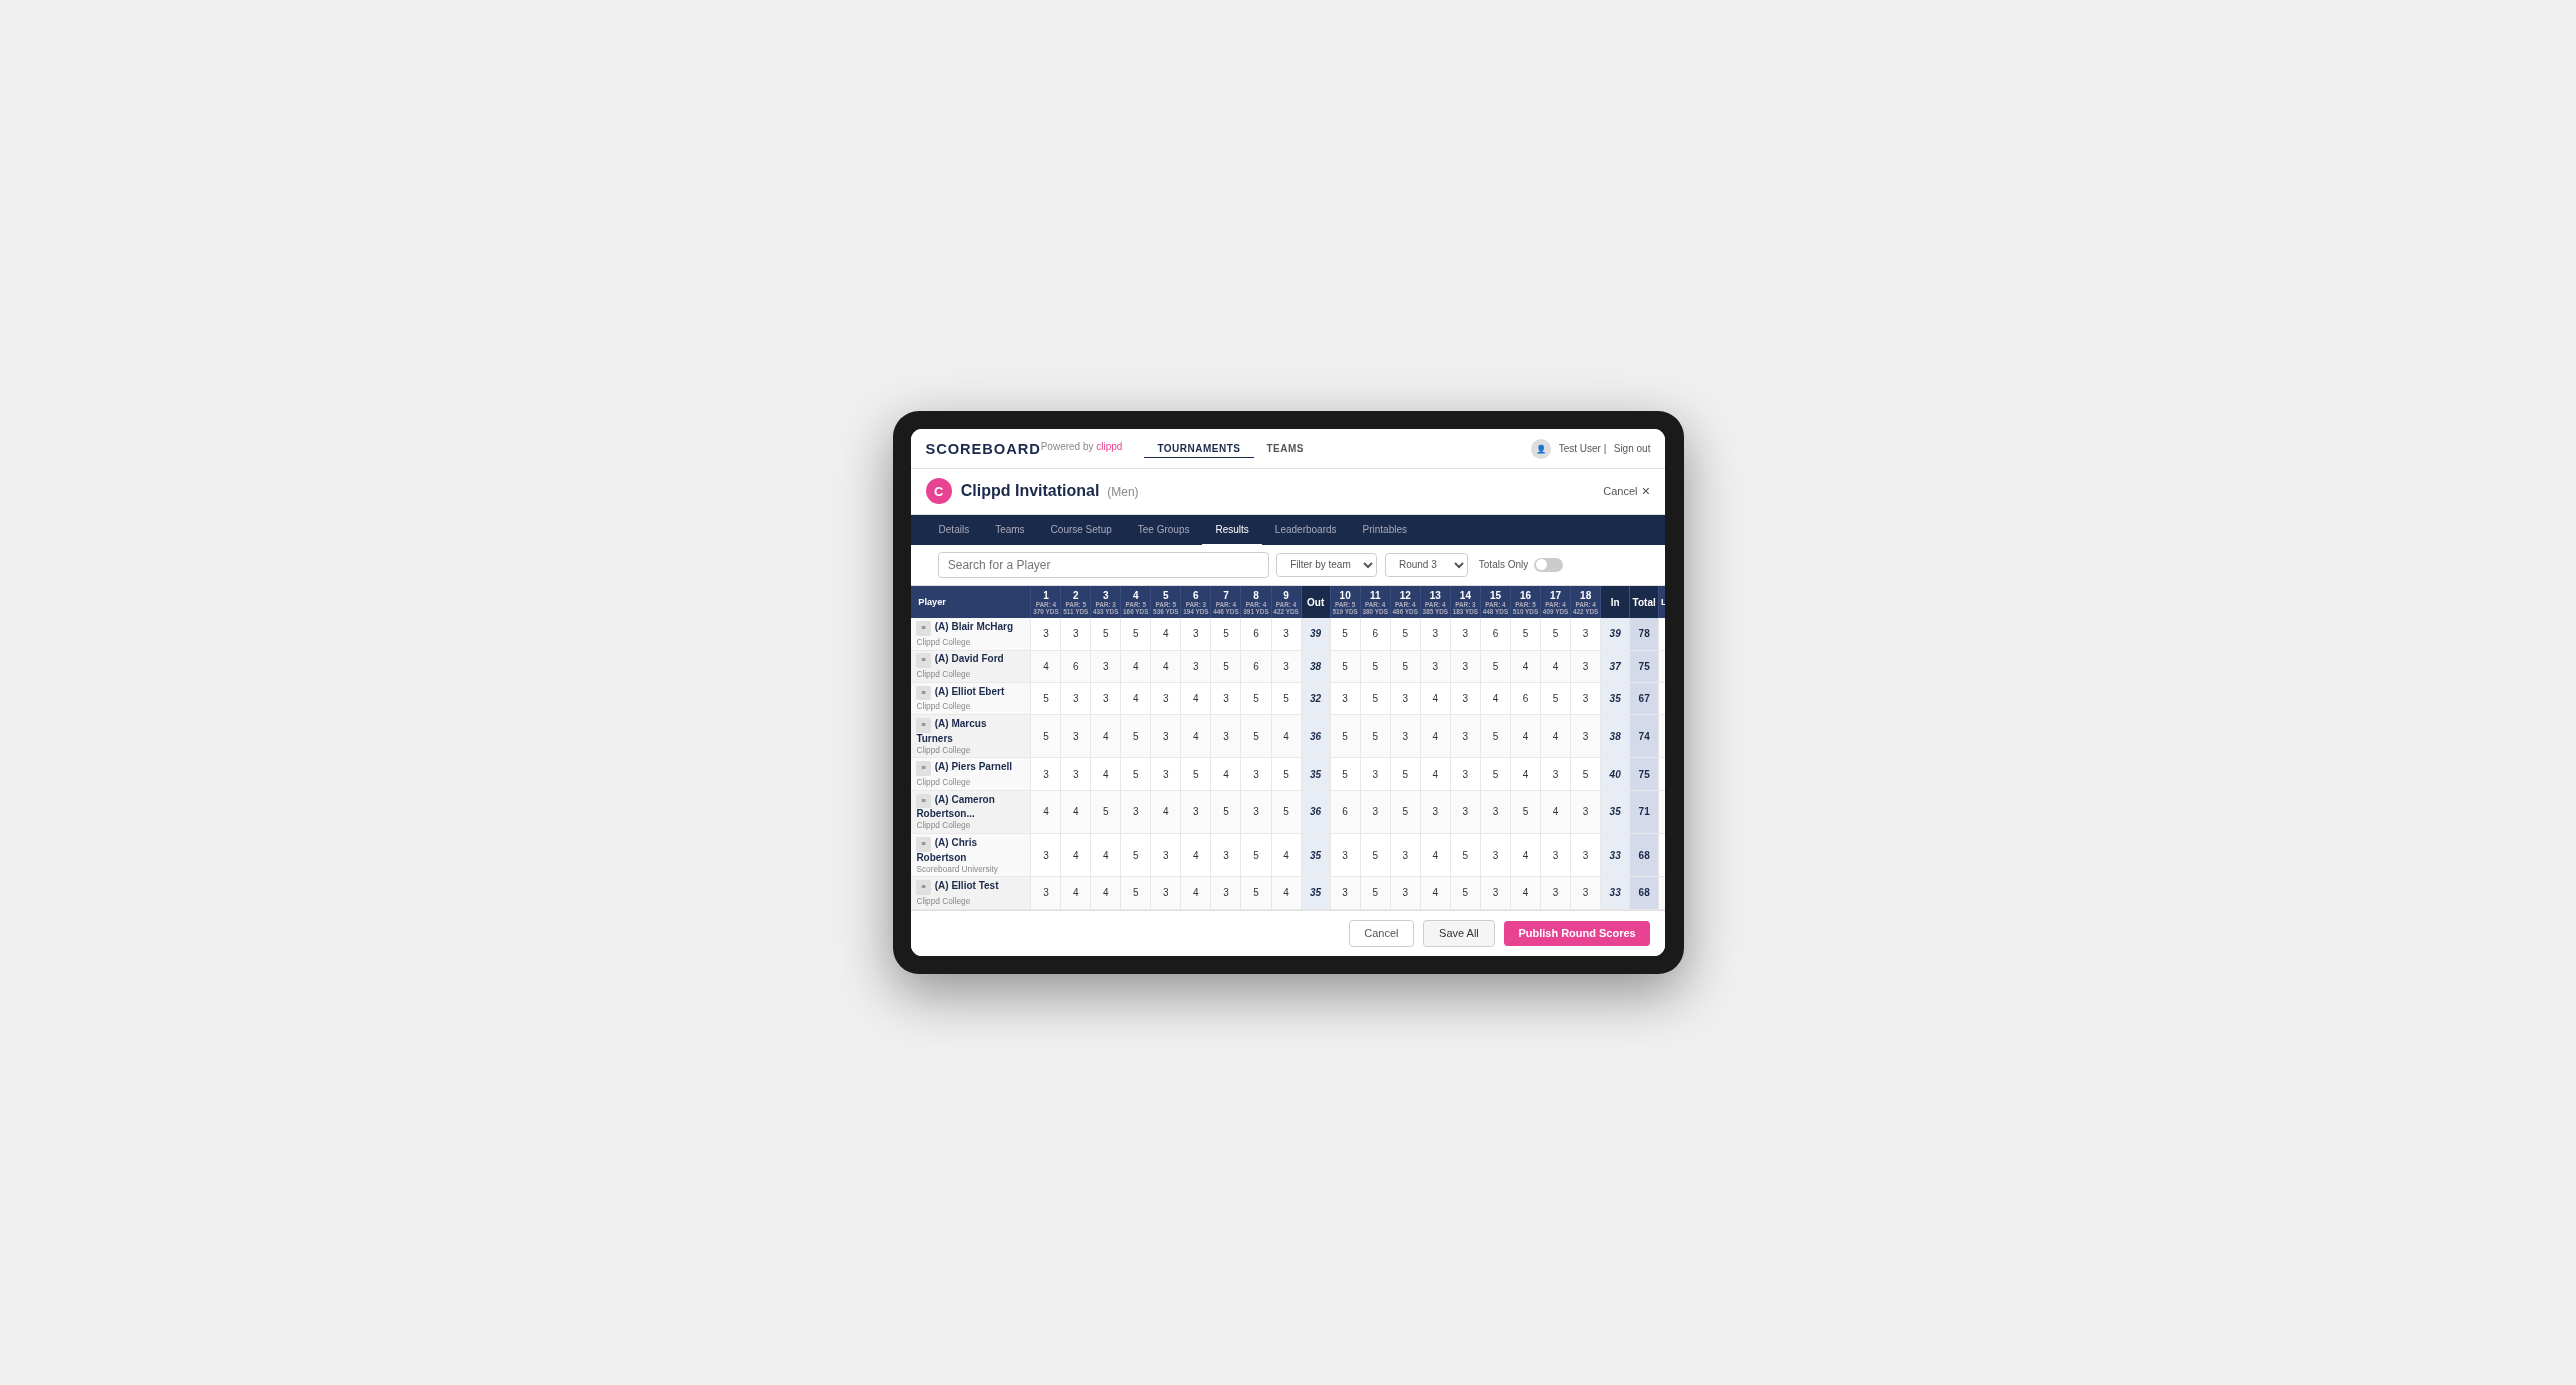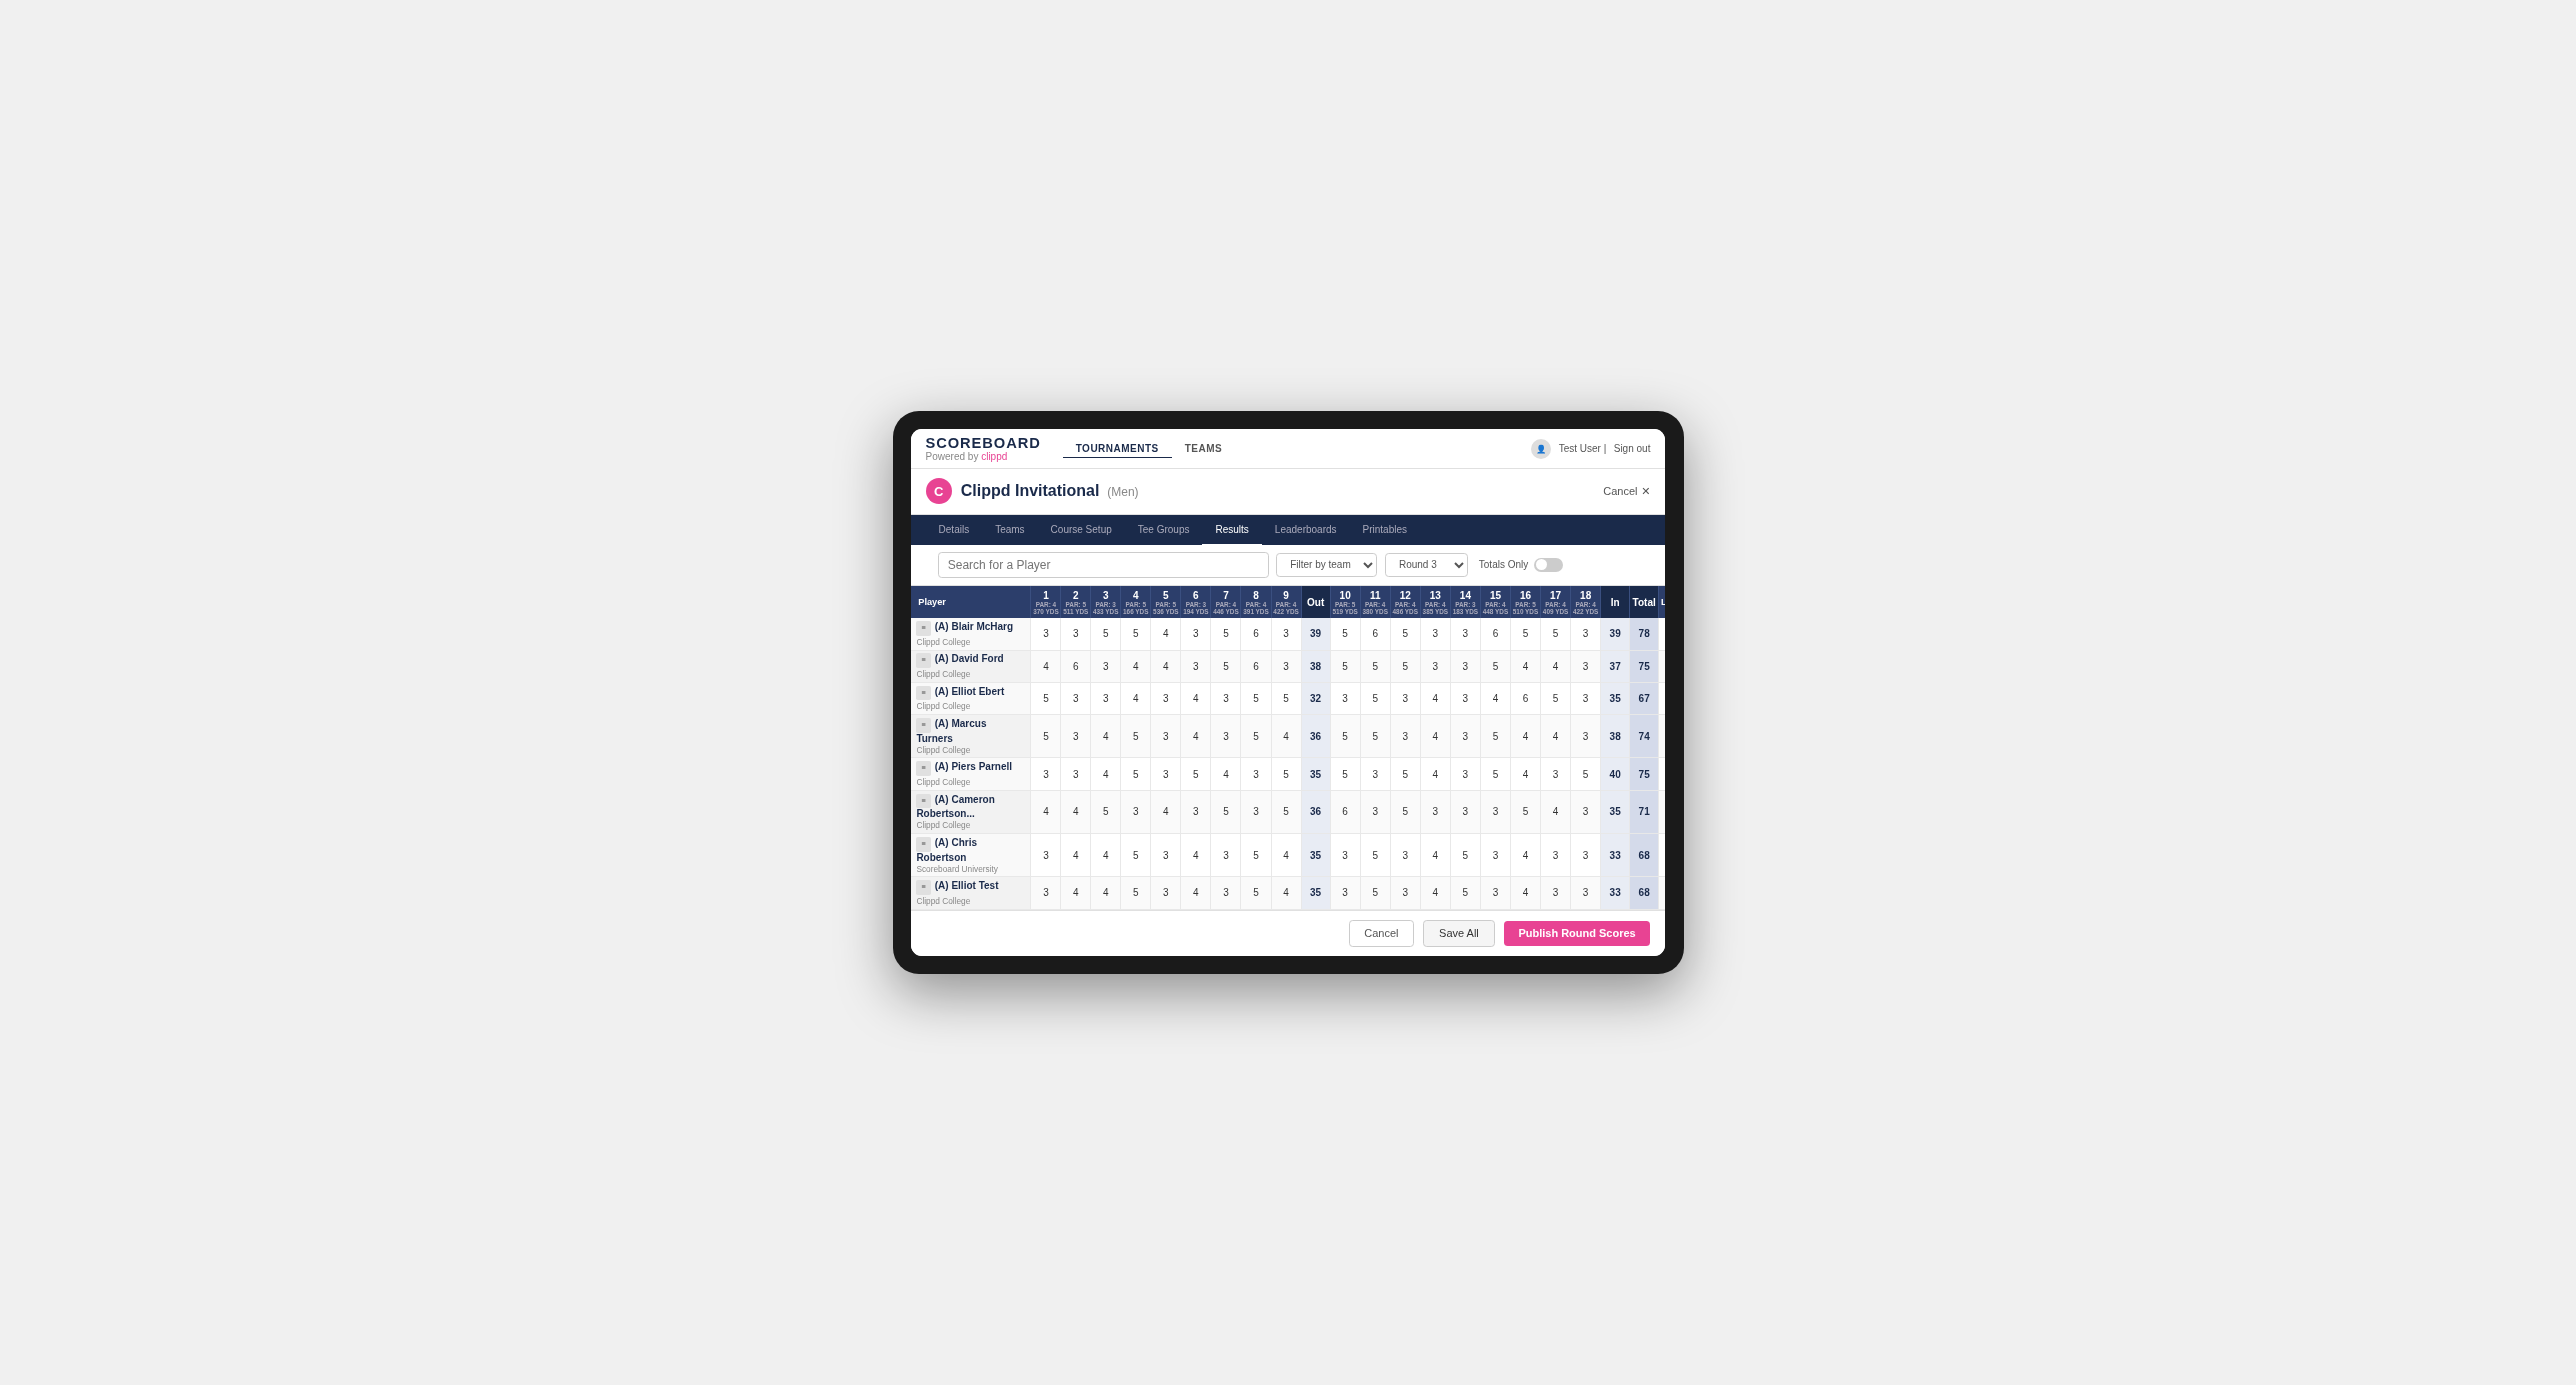--- a/index.html
+++ b/index.html
@@ -32,21 +32,21 @@
       background: #fff;
       display: flex;
       align-items: center;
       padding: 7.4px 14.7px;
       border-bottom: 0.9px solid #e0e0e0;
       height: 40px;
     }
 
     .logo-area {
       display: flex;
-      flex-direction: column;
+      flex-direction: row;
       margin-right: 22px;
     }
 
     .logo-text {
       font-size: 14.7px;
       font-weight: 800;
       letter-spacing: 0.9px;
       color: #1a2a4a;
     }
 
@@ -319,20 +319,21 @@
       text-align: center;
       line-height: 14.7px;
       font-size: 7.4px;
       color: #555;
       margin-right: 3.7px;
     }
 
     .out-in-val {
       font-weight: 700;
       color: #1a2a4a;
+      font-style: italic;
     }
 
     .total-val {
       font-weight: 700;
       color: #1a2a4a;
     }
 
     
     .footer {
       display: flex;

